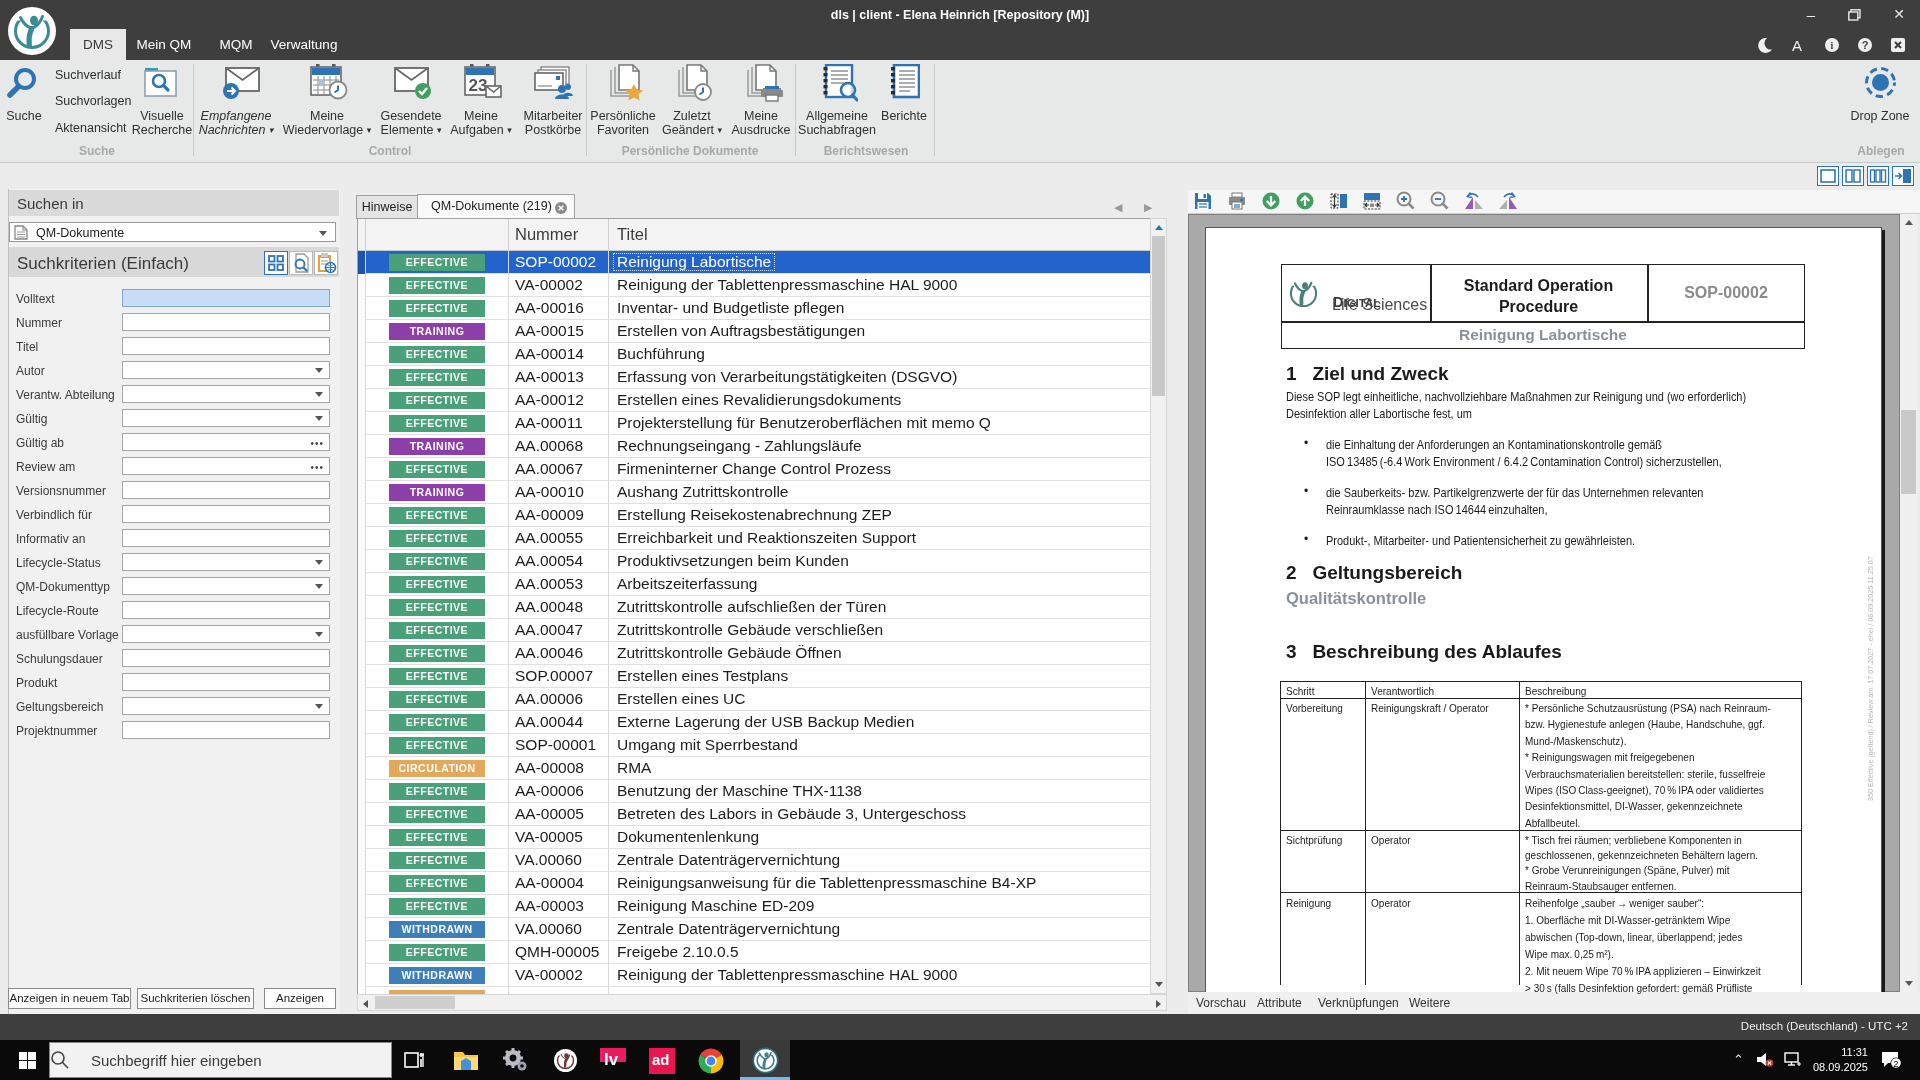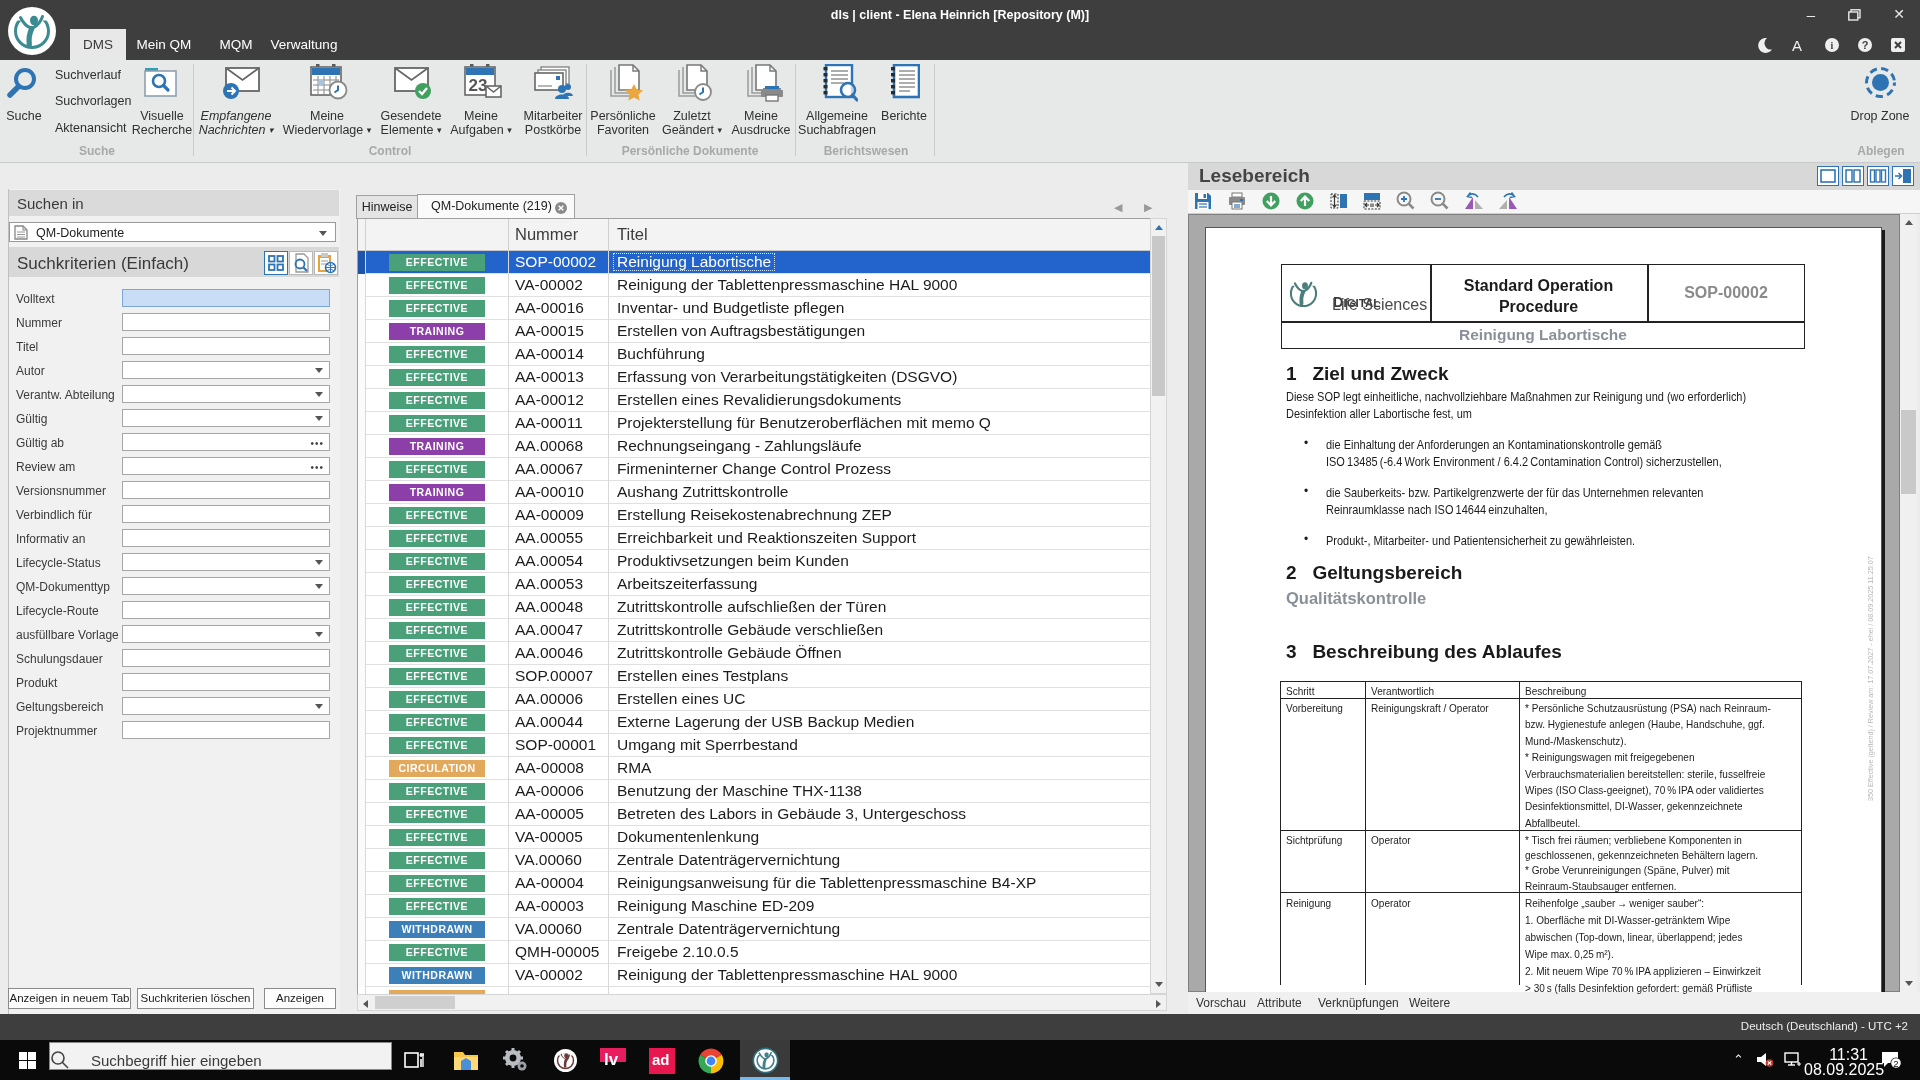--- a/index.html
+++ b/index.html
@@ -73,23 +73,23 @@
 .rptab { position:absolute; top:4px; font-size:12px; color:#333; }
 .pdft { position:absolute; border:1px solid #222; }
 .pdfh1 { position:absolute; font-size:19px; font-weight:bold; color:#1a1a1a; }
 .pbody { font-size:12.2px; color:#1c1c1c; white-space:nowrap; transform:scaleX(0.9); transform-origin:0 0; }
 .pcell { font-size:11.8px; color:#1c1c1c; white-space:nowrap; transform:scaleX(0.85); transform-origin:0 0; }
 
 
 #statusbar { left:0; top:1014px; width:1920px; height:26px; background:#3e3e3e; }
 #statusbar span { position:absolute; right:12px; top:6px; color:#eee; font-size:11.5px; }
 #taskbar { left:0; top:1040px; width:1920px; height:40px; background:#0a0a0a; }
-#searchbox { position:absolute; left:49px; top:2px; width:343px; height:28px; background:#f2f2f2; border:1px solid #888; }
+#searchbox { position:absolute; left:49px; top:2px; width:343px; height:36px; background:#f2f2f2; border:1px solid #888; }
 #searchbox span { position:absolute; left:41px; top:9px; font-size:15px; color:#3a3a3a; }
-.tray { position:absolute; color:#fff; font-size:16px; }
+.tray { position:absolute; color:#fff; font-size:11px; }
 </style>
 </head>
 <body>
 
 <div class="abs" id="titlebar"></div>
 <div class="abs" id="title-text">dls | client - Elena Heinrich [Repository (M)]</div>
 <div class="abs" id="tabrow"></div>
 <div class="apptab" id="tab-dms" style="top:29px;">DMS</div>
 <div class="apptab" style="left:134px; top:29px; width:60px;">Mein QM</div>
 <div class="apptab" style="left:210px; top:29px; width:52px;">MQM</div>
@@ -714,23 +714,20 @@
     <div style="position:absolute; left:4px; bottom:6px; width:0; height:0; border-left:4px solid transparent; border-right:4px solid transparent; border-top:5px solid #555;"></div>
   </div>
   <div class="abs" id="mhscroll" style="left:1px; top:831px; width:810px; height:17px; background:#f1f1f1; border:1px solid #d5d5d5;">
     <div style="position:absolute; left:5px; top:5px; width:0; height:0; border-top:4px solid transparent; border-bottom:4px solid transparent; border-right:5px solid #555;"></div>
     <div style="position:absolute; left:17px; top:1px; width:80px; height:13px; background:#cfcfcf;"></div>
     <div style="position:absolute; right:5px; top:5px; width:0; height:0; border-top:4px solid transparent; border-bottom:4px solid transparent; border-left:5px solid #555;"></div>
   </div>
 </div>
 
 <div class="abs" id="rp">
-  <div class="abs" id="rp-title">
-      <span>Lesebereich</span>
-    </div>
 
   <svg class="abs" style="left:632px; top:3px;" width="22" height="20" viewBox="0 0 22 20">
       <rect x="0.5" y="0.5" width="21" height="19" fill="#fff" stroke="#2e74b5"></rect>
       <rect x="4" y="4" width="14" height="12" fill="none" stroke="#2e74b5" stroke-width="1.6"></rect>
     </svg>
   <svg class="abs" style="left:657px; top:3px;" width="22" height="20" viewBox="0 0 22 20">
       <rect x="0.5" y="0.5" width="21" height="19" fill="#fff" stroke="#2e74b5"></rect>
       <rect x="4" y="4" width="6" height="12" fill="none" stroke="#2e74b5" stroke-width="1.5"></rect>
       <rect x="12" y="4" width="6" height="12" fill="none" stroke="#2e74b5" stroke-width="1.5"></rect>
     </svg>

